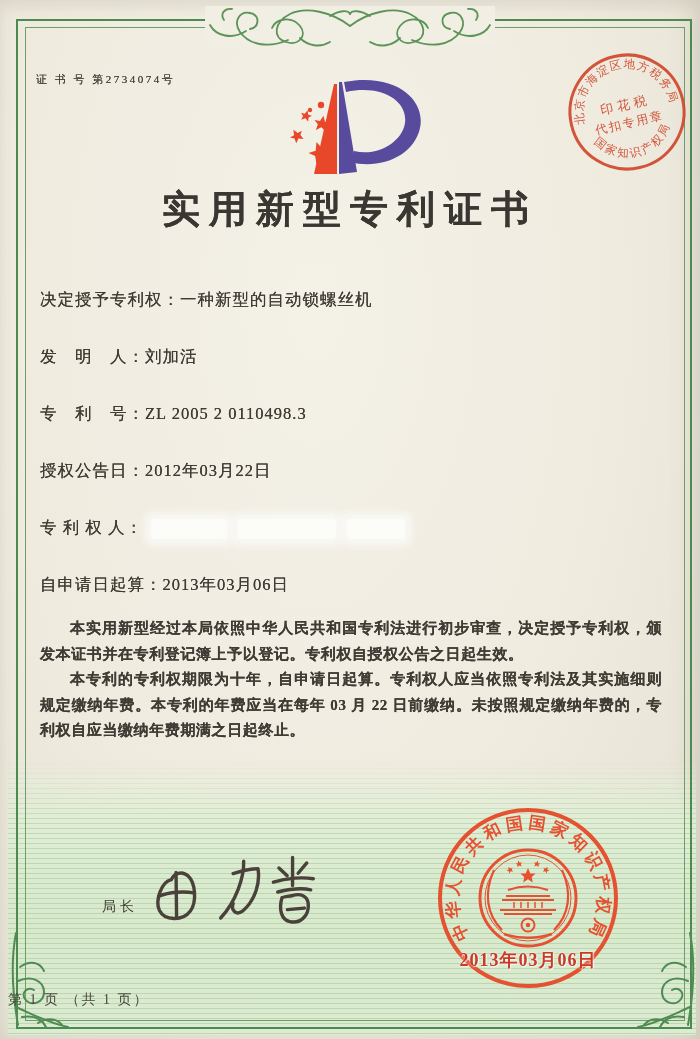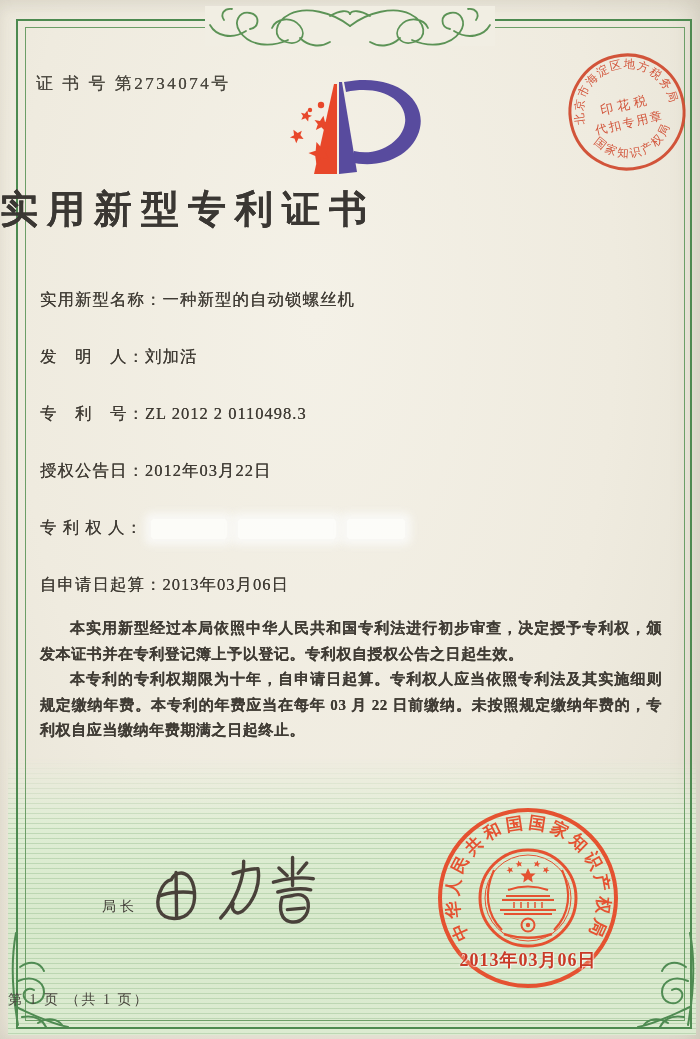--- a/index.html
+++ b/index.html
@@ -14,23 +14,23 @@
   .frame-inner{position:absolute;left:25px;right:15px;top:27px;bottom:18px;border:1px solid #6c9e67;pointer-events:none;}
   
   .green-band{
     position:absolute;left:8px;right:4px;top:758px;bottom:4px;
     background:
       repeating-linear-gradient(180deg, rgba(118,168,112,0.30) 0 1px, rgba(118,168,112,0) 1px 5px),
       linear-gradient(180deg,#e3f0d9 0%,#d8e9cc 60%,#dcebd1 100%);
     -webkit-mask-image:linear-gradient(180deg,transparent 0,#000 70px);
     mask-image:linear-gradient(180deg,transparent 0,#000 70px);
   }
-  .cert-number{position:absolute;left:36px;top:72px;font-size:17px;letter-spacing:2.5px;color:#4a473f;text-shadow:0 0 0.5px #4a473f;}
+  .cert-number{position:absolute;left:36px;top:72px;font-size:11px;letter-spacing:2.5px;color:#4a473f;text-shadow:0 0 0.5px #4a473f;}
   .logo{position:absolute;left:268px;top:74px;}
-  .title{position:absolute;left:0;top:184px;width:100%;font-size:38px;font-weight:bold;letter-spacing:9px;color:#3a3733;text-shadow:0 0 0.6px #3a3733;}
+  .title{position:absolute;left:0;top:184px;width:100%;text-align:center;font-size:38px;font-weight:bold;letter-spacing:9px;color:#3a3733;text-shadow:0 0 0.6px #3a3733;}
   .fields{position:absolute;left:40px;top:288px;width:620px;}
   .field-row{margin-bottom:33px;font-size:16.5px;letter-spacing:1px;line-height:24px;white-space:nowrap;color:#403c35;text-shadow:0 0 0.4px #403c35;}
   .redact{display:inline-block;vertical-align:middle;height:20px;margin:0 3px;background:rgba(252,252,249,0.97);box-shadow:0 0 9px 6px rgba(250,250,247,0.92);border-radius:2px;}
   .paragraphs{position:absolute;left:40px;top:616px;width:622px;font-size:15px;line-height:25.5px;letter-spacing:0.6px;text-align:justify;color:#403c35;text-shadow:0 0 0.4px #403c35;}
   .paragraphs p{margin:0;text-indent:2em;font-weight:bold;}
   .sig-label{position:absolute;left:102px;top:898px;font-size:14px;letter-spacing:4px;color:#44403a;z-index:5;}
   .sig-svg{position:absolute;left:142px;top:843px;z-index:5;}
   .sig-hidden{position:absolute;left:160px;top:860px;font-size:42px;opacity:0;z-index:4;pointer-events:none;}
   .tax-stamp{position:absolute;left:561px;top:46px;opacity:0.93;}
   .office-seal{position:absolute;left:433px;top:803px;z-index:6;opacity:0.96;}
@@ -100,23 +100,23 @@
         <textPath href="#taxBotArc" startOffset="50%" text-anchor="middle">国家知识产权局</textPath>
       </text>
       <text x="0" y="-3" text-anchor="middle" font-size="13" letter-spacing="4" font-family="Liberation Serif, DejaVu Serif, serif">印花税</text>
       <text x="0" y="15" text-anchor="middle" font-size="12" letter-spacing="2" font-family="Liberation Serif, DejaVu Serif, serif">代扣专用章</text>
     </g>
   </svg>
 
   <div class="title">实用新型专利证书</div>
 
   <div class="fields">
-    <div class="field-row"><span>实用新型名称：</span><span>一种新型的自动锁螺丝机</span></div>
+    <div class="field-row"><span>决定授予专利权：</span><span>一种新型的自动锁螺丝机</span></div>
     <div class="field-row"><span>发　明　人：</span><span>刘加活</span></div>
-    <div class="field-row"><span>专　利　号：</span><span>ZL 2012 2 0110498.3</span></div>
+    <div class="field-row"><span>专　利　号：</span><span>ZL 2005 2 0110498.3</span></div>
     <div class="field-row"><span>授权公告日：</span><span>2012年03月22日</span></div>
     <div class="field-row">
       <span>专 利 权 人：</span>
       <span class="redact" style="width:76px"></span>
       <span class="redact" style="width:98px"></span>
       <span class="redact" style="width:58px"></span>
     </div>
     <div class="field-row"><span>自申请日起算：</span><span>2013年03月06日</span></div>
   </div>
 

